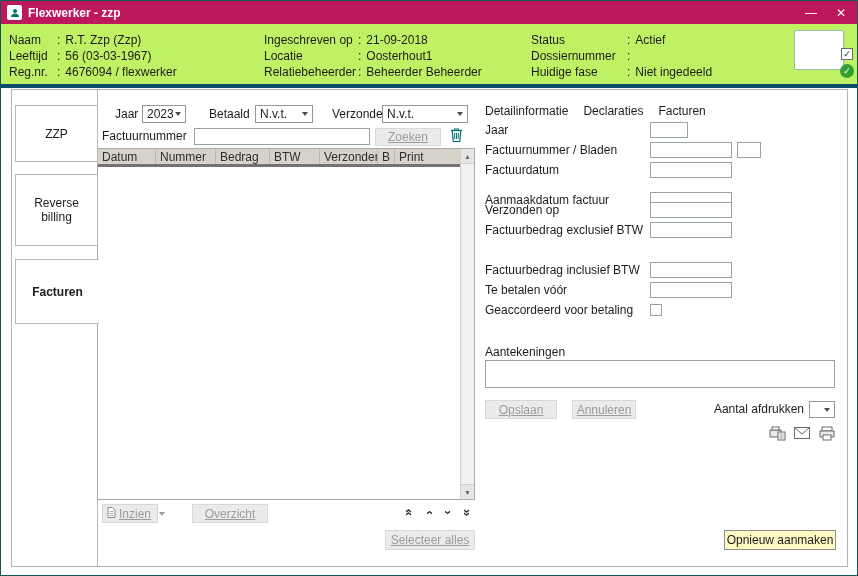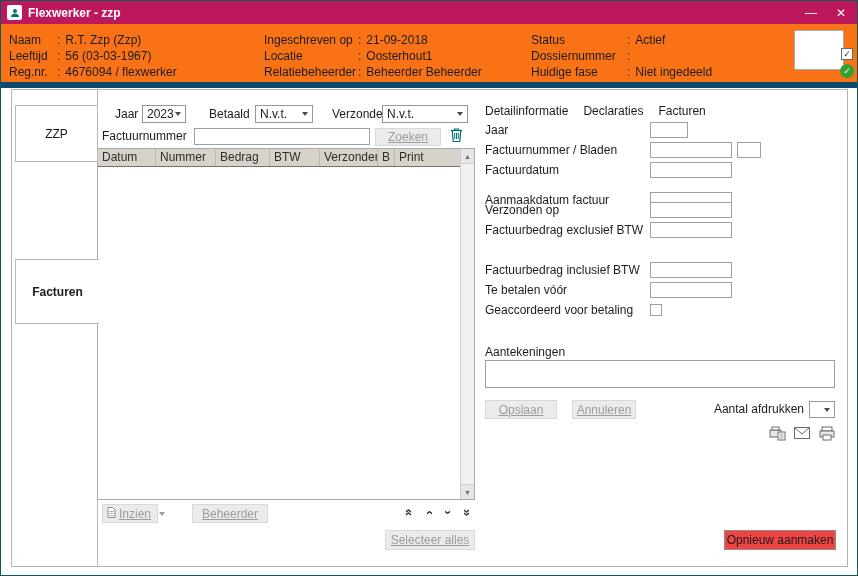--- a/index.html
+++ b/index.html
@@ -6,21 +6,21 @@
   body{font-family:"Liberation Sans",sans-serif;font-size:12px;color:#1c1c1c;background:#d6d6d6}
   .window{position:relative;width:858px;height:576px;background:#fff;border:1px solid #0c5a53;overflow:hidden}
 
   
   .titlebar{position:absolute;top:0;left:0;right:0;height:23px;background:#be185d;color:#fff;display:flex;align-items:center;padding:0 4px 0 6px;gap:6px}
   .app-icon{width:15px;height:15px;background:#fff;border-radius:2px;display:flex;align-items:center;justify-content:center}
   .title{font-weight:bold;flex:1}
   .tb-btn{width:24px;height:100%;display:flex;align-items:center;justify-content:center;font-size:12px}
 
   
-  .header{position:absolute;top:23px;left:0;right:0;height:64px;background:#f97316;border-bottom:6px solid #0c4a6e}
+  .header{position:absolute;top:23px;left:0;right:0;height:64px;background:#bef264;border-bottom:4px solid #0c4a6e}
   .hcol{position:absolute;top:8px}
   .hrow{display:flex;line-height:16px;white-space:nowrap}
   .hlbl{flex:none}
   .hcolon{margin-right:5px}
   .hc1{left:8px}.hc1 .hlbl{width:48px}
   .hc2{left:263px}.hc2 .hlbl{width:94px}
   .hc3{left:530px}.hc3 .hlbl{width:96px}
   .photo{position:absolute;left:793px;top:6px;width:50px;height:40px;background:#fff;border:1px solid #9fb3b1;border-radius:2px}
   .hdr-check{position:absolute;left:840px;top:24px;width:12px;height:12px;background:#fff;border:1px solid #5f716f;font-size:9px;line-height:10px;text-align:center;color:#143a37}
   .hdr-status{position:absolute;left:839px;top:40px;width:14px;height:14px;border-radius:50%;background:#35A02F;color:#fff;font-size:9px;display:flex;align-items:center;justify-content:center}
@@ -30,27 +30,27 @@
   .tab-line{position:absolute;left:85px;top:0;height:100%;width:1px;background:#b9b9b9}
   .side-tab{position:absolute;left:3px;width:83px;background:#fff;border:1px solid #b9b9b9;display:flex;align-items:center;justify-content:center;text-align:center;padding:4px;z-index:2}
   .side-tab.active{width:84px;border-right:none;font-weight:bold}
   .st1{top:15px;height:57px}.st2{top:84px;height:72px}.st3{top:169px;height:65px}
 
   .lbl{position:absolute;line-height:18px;white-space:nowrap}
   .sel{position:absolute;height:18px;border:1px solid #8d9a98;background:#fff;line-height:16px;padding:0 16px 0 4px}
   .caret{position:absolute;right:4px;top:50%;margin-top:-2px;width:0;height:0;border-left:3.5px solid transparent;border-right:3.5px solid transparent;border-top:4px solid #4a4a4a}
   .txt{position:absolute;height:17px;border:1px solid #98a3a2;background:#fff;font:inherit;padding:0 3px;outline:none}
   .btn{position:absolute;display:flex;align-items:center;justify-content:center;background:#EBEBEB;border:1px solid #D8D8D8;color:#9C9C9C}
-  .btn-live{position:absolute;display:flex;align-items:center;justify-content:center;background:#ef4444;border:1px solid #8f8f8f;color:#1c1c1c}
+  .btn-live{position:absolute;display:flex;align-items:center;justify-content:center;background:#fef9c3;border:1px solid #8f8f8f;color:#1c1c1c}
   .u{text-decoration:underline}
   .trash-btn{position:absolute;left:434px;top:37px;width:20px;height:19px;display:flex;align-items:center;justify-content:center}
 
   
   .grid{position:absolute;left:85px;top:58px;width:378px;height:352px;border:1px solid #a9a9a9;background:#fff}
-  .grid-head{height:18px;margin-right:14px;background:#D7D3CA;display:flex;border-bottom:1px solid #737373}
+  .grid-head{height:18px;margin-right:14px;background:#D7D3CA;display:flex;border-bottom:3px solid #737373}
   .gh{border-right:1px solid #bcb8af;padding:0 4px;line-height:17px;color:#2e2e2e;overflow:hidden;white-space:nowrap}
   .vscroll{position:absolute;right:0;top:0;width:14px;height:100%;background:#f1f1f1;border-left:1px solid #cfcfcf}
   .vs-btn{position:absolute;left:0;width:13px;height:15px;display:flex;align-items:center;justify-content:center;font-size:7px;color:#6b6b6b;background:#e6e6e6}
   .vs-up{top:0;border-bottom:1px solid #cfcfcf}
   .vs-down{bottom:0;border-top:1px solid #cfcfcf}
 
   
   .inzien{left:90px;top:414px;width:56px;height:19px;justify-content:flex-start;gap:3px;padding:0 4px}
   .inzien .split{width:1px;height:13px;background:#cfcfcf;margin-left:auto}
   .overzicht{left:180px;top:414px;width:76px;height:19px}
@@ -152,20 +152,23 @@
     <div class="hdr-check">✓</div>
     <div class="hdr-status">✓</div>
   </div>
 
   <div class="main">
     <div class="tab-line"></div>
 
     <div class="side-tab st1">
         <span>ZZP</span>
       </div>
+    <div class="side-tab st2">
+        <span>Reverse billing</span>
+      </div>
     <div class="side-tab st3 active">
         <span>Facturen</span>
       </div>
 
     <span class="lbl" style="left:103px;top:15px">Jaar</span>
     <div class="sel" style="left:130px;top:15px;width:44px"><span>2023</span><span class="caret"></span></div>
     <span class="lbl" style="left:197px;top:15px">Betaald</span>
     <div class="sel" style="left:243px;top:15px;width:58px"><span>N.v.t.</span><span class="caret"></span></div>
     <span class="lbl" style="left:320px;top:15px">Verzonden</span>
     <div class="sel" style="left:370px;top:15px;width:86px"><span>N.v.t.</span><span class="caret"></span></div>
@@ -203,21 +206,21 @@
     <div class="btn inzien">
       <span><svg width="9" height="11" viewBox="0 0 9 11">
             <path d="M1 .5h4.5L8 3v7.5H1z" fill="#fff" stroke="#8a8a8a"></path>
             <path d="M2.5 4.5h4M2.5 6.5h4M2.5 8.5h4" stroke="#b0b0b0"></path>
           </svg></span>
       <span class="u">Inzien</span>
       <span class="split"></span>
       <span class="caret" style="position:static;margin:0 0 0 2px;border-top-color:#9c9c9c"></span>
     </div>
     <div class="btn overzicht">
-        <span class="u">Beheerder</span>
+        <span class="u">Overzicht</span>
       </div>
 
     <span class="navbtn" style="left:387px">
         <span class="rot-up">»</span>
       </span>
     <span class="navbtn" style="left:407px">
         <span class="rot-up">›</span>
       </span>
     <span class="navbtn" style="left:427px">
         <span class="rot-down">›</span>

